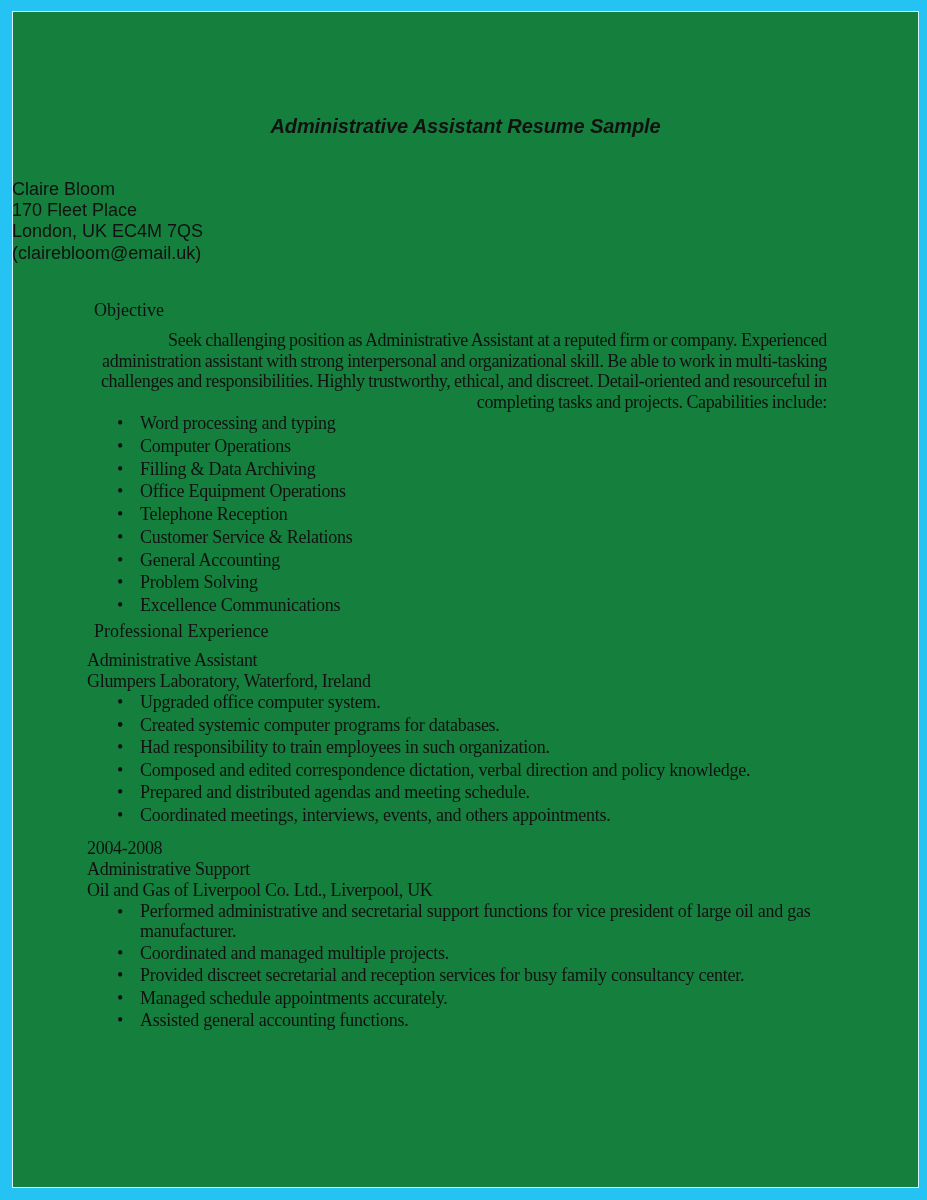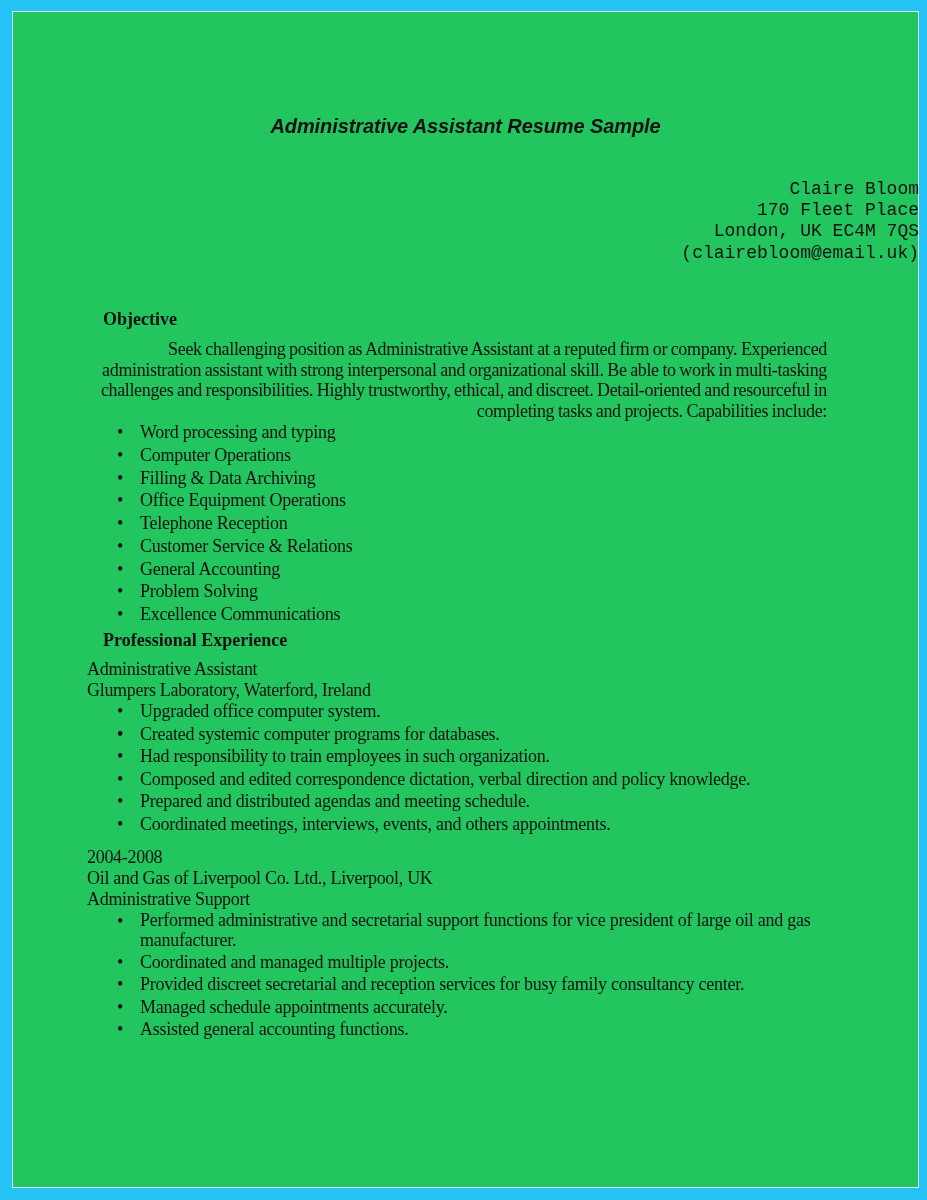--- a/index.html
+++ b/index.html
@@ -12,21 +12,21 @@
       background: #24c3f4;
       position: relative;
       overflow: hidden;
     }
     .page {
       position: absolute;
       left: 12px;
       top: 11px;
       right: 8px;
       bottom: 12px;
-      background: #22c55e;
+      background: #15803d;
       box-shadow: inset 0 0 0 1px #d6f2fb;
     }
     .title {
       position: absolute;
       left: 0;
       right: 0;
       top: 104px;
       text-align: center;
       font-family: "Liberation Sans", sans-serif;
       font-weight: bold;
@@ -34,40 +34,40 @@
       font-size: 20px;
       color: #111;
       letter-spacing: -0.1px;
       margin: 0;
     }
     .contact {
       position: absolute;
       left: 0;
       right: 0;
       top: 168px;
-      text-align: right;
-      font-family: Liberation Mono, monospace;
+      text-align: left;
+      font-family: Liberation Sans, sans-serif;
       font-size: 18px;
       line-height: 21.2px;
       color: #111;
     }
     .contact div { margin: 0; }
     .body {
       position: absolute;
       left: 75px;
       top: 281px;
       width: 740px;
       font-family: "Liberation Serif", serif;
       font-size: 18px;
       color: #111;
       line-height: 22.7px;
     }
     .heading {
-      font-weight: bold;
-      margin: 16px;
+      font-weight: normal;
+      margin: 7px;
       height: 22px;
       line-height: 22px;
     }
     .objective-heading { margin-bottom: 9px; }
     .para {
       margin: 0;
       line-height: 20.6px;
       letter-spacing: -0.35px;
       word-spacing: -0.5px;
       text-align: right;
@@ -148,22 +148,22 @@
           <li><span class="dot">•</span><span>Had responsibility to train employees in such organization.</span></li>
           <li><span class="dot">•</span><span>Composed and edited correspondence dictation, verbal direction and policy knowledge.</span></li>
           <li><span class="dot">•</span><span>Prepared and distributed agendas and meeting schedule.</span></li>
           <li><span class="dot">•</span><span>Coordinated meetings, interviews, events, and others appointments.</span></li>
         </ul>
       </div>
 
       <div class="job job2">
         <div class="job-meta">
           <div>2004-2008</div>
+          <div>Administrative Support</div>
           <div>Oil and Gas of Liverpool Co. Ltd., Liverpool, UK</div>
-          <div>Administrative Support</div>
         </div>
         <ul class="bullets job-list2">
           <li>
               <span class="dot">•</span>
               <span class="wrap">Performed administrative and secretarial support functions for vice president of large oil and gas manufacturer.</span>
             </li>
           <li><span class="dot">•</span><span>Coordinated and managed multiple projects.</span></li>
           <li><span class="dot">•</span><span>Provided discreet secretarial and reception services for busy family consultancy center.</span></li>
           <li><span class="dot">•</span><span>Managed schedule appointments accurately.</span></li>
           <li><span class="dot">•</span><span>Assisted general accounting functions.</span></li>

